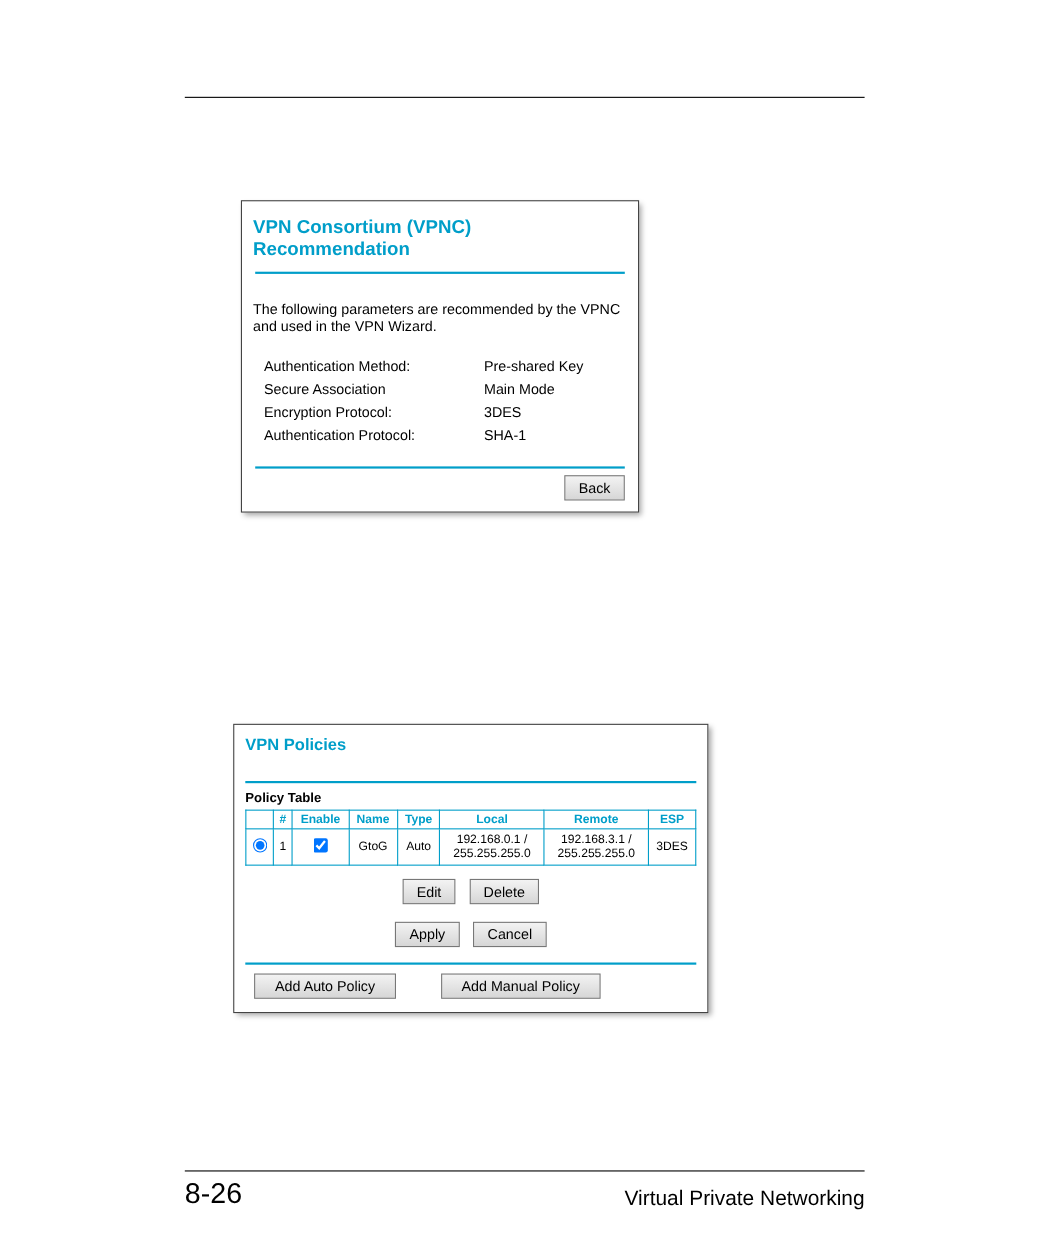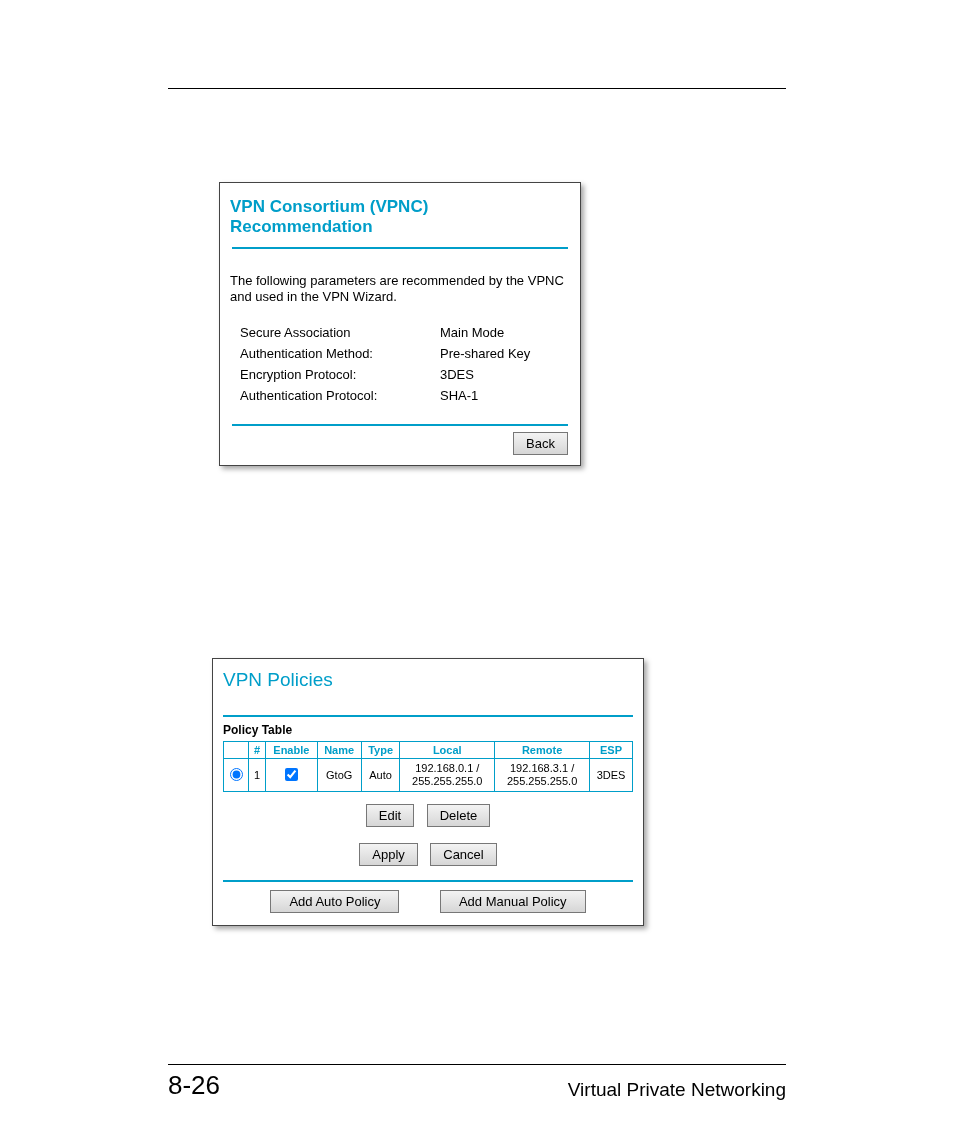--- a/index.html
+++ b/index.html
@@ -15,52 +15,52 @@
   .card1 .hr{border-top:2px solid #009ec9;margin:0 12px}
   .card1 .intro{font-size:13px;padding:24px 16px 16px 10px;line-height:1.25}
   .card1 table.params{margin:0 0 18px 20px;border-collapse:collapse;font-size:13px}
   .card1 table.params td{padding:3px 0;vertical-align:top}
   .card1 table.params td.k{width:200px}
   .card1 .btnrow{text-align:right;padding:6px 12px 2px 0}
   .btn{display:inline-block;background:linear-gradient(#f3f3f3,#d6d6d6);border:1px solid #777;padding:3px 12px;font-size:13px;cursor:pointer}
 
   
   .card2{position:absolute;left:119px;top:642px;width:430px;border:1px solid #444;box-shadow:3px 3px 5px rgba(0,0,0,.35);background:#fff;padding:10px 0 12px 0}
-  .card2 .title{color:#009ec9;font-weight:normal;font-size:19px;padding:0 10px 24px 10px}
+  .card2 .title{color:#009ec9;font-weight:bold;font-size:15px;padding:0 10px 24px 10px}
   .card2 .hr{border-top:2px solid #009ec9;margin:0 10px}
   .card2 .sub{font-size:12px;font-weight:bold;padding:6px 0 4px 10px}
   .ptable{margin:0 10px;border-collapse:collapse;width:calc(100% - 20px);font-size:11px}
   .ptable th,.ptable td{border:1px solid #009ec9;text-align:center;padding:2px 4px;white-space:nowrap}
   .ptable th{color:#009ec9;font-weight:bold}
   .ptable td.local,.ptable td.remote{padding:3px 6px;line-height:1.2}
   .btnrow2{text-align:center;padding:12px 0 4px 0}
   .btnrow2 .btn{margin:0 4px}
-  .btnrow3{text-align:center;padding:8px 0 0 0}
+  .btnrow3{padding:8px 0 0 0}
   .btnrow3 .btn{margin:0 18px;padding:3px 18px}
   input[type=radio],input[type=checkbox]{margin:0}
 </style>
 </head>
 <body>
 <div class="page">
 
   <div class="top-rule"></div>
 
   <div class="card1">
     <div class="title">VPN Consortium (VPNC) Recommendation</div>
     <div class="hr"></div>
     <div class="intro">The following parameters are recommended by the VPNC and used in the VPN Wizard.</div>
     <table class="params">
       <tbody>
           <tr>
+            <td class="k">Authentication Method:</td>
+            <td>Pre-shared Key</td>
+          </tr>
+      <tr>
             <td class="k">Secure Association</td>
             <td>Main Mode</td>
-          </tr>
-      <tr>
-            <td class="k">Authentication Method:</td>
-            <td>Pre-shared Key</td>
           </tr>
       <tr>
             <td class="k">Encryption Protocol:</td>
             <td>3DES</td>
           </tr>
       <tr>
             <td class="k">Authentication Protocol:</td>
             <td>SHA-1</td>
           </tr>
     </tbody>

